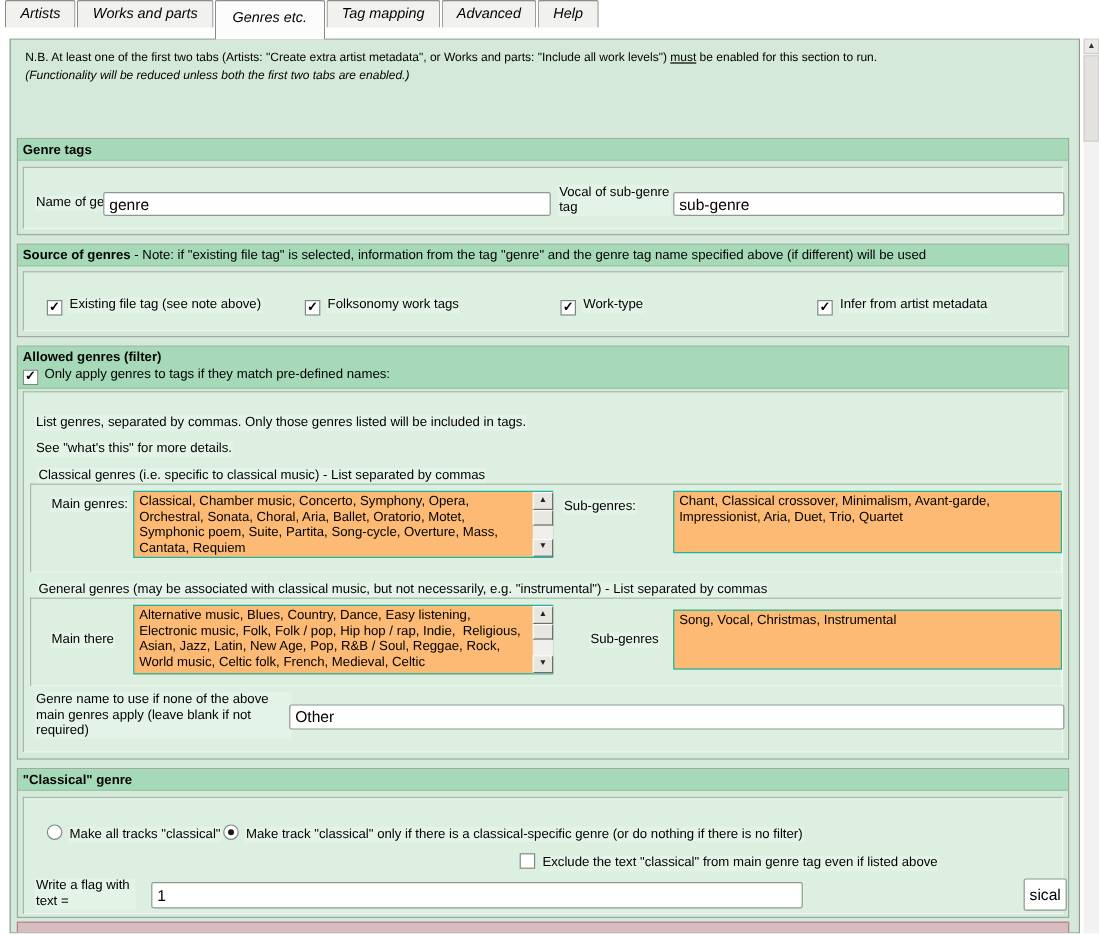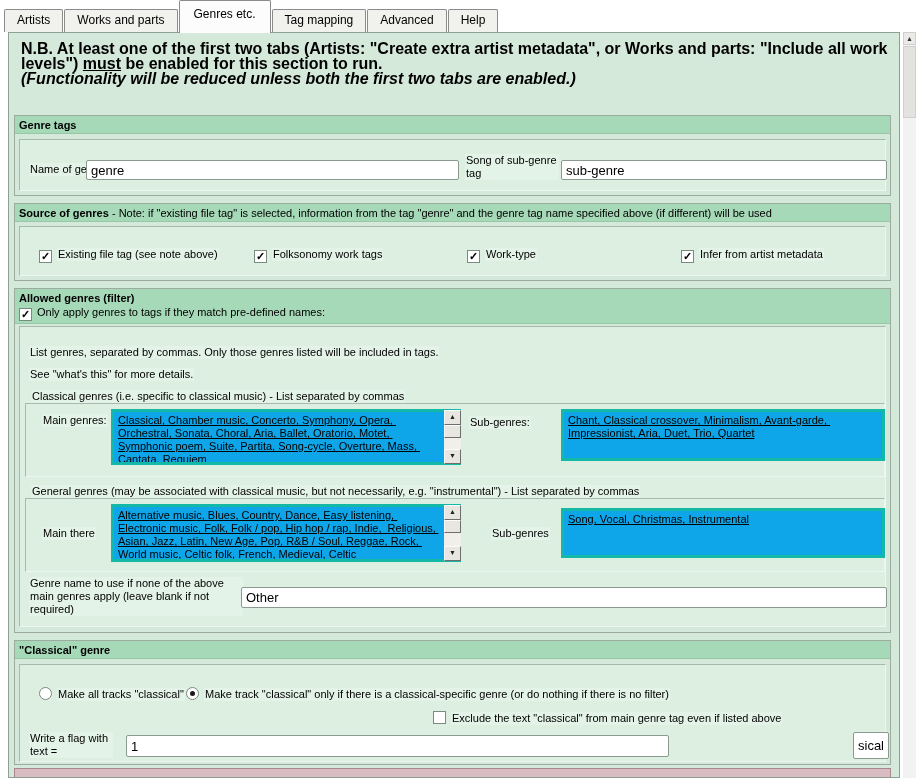--- a/index.html
+++ b/index.html
@@ -1,21 +1,21 @@
 <!DOCTYPE html>
 <html><head>
 <meta charset="utf-8">
 <style>
   html,body{margin:0;padding:0;background:#fff;}
   #screen{position:relative;width:916px;height:778px;background:#ffffff;
           font-family:"Liberation Sans",sans-serif;font-size:11px;color:#000;overflow:hidden;}
 
   
   .tabbar{position:absolute;left:0;top:0;width:916px;height:32px;display:flex;
-          align-items:flex-end;padding-left:4px;box-sizing:border-box;background:#fff;z-index:2;}
+          padding-left:4px;box-sizing:border-box;background:#fff;z-index:2;font-style:italic;}
   .tab{height:23px;line-height:21px;padding:0 12px;background:#f1f1ee;border:1px solid #8b8b8b;
        border-bottom:none;border-radius:2px 2px 0 0;margin-right:1px;font-size:12px;
        box-sizing:border-box;white-space:nowrap;}
   .tab.sel{height:33px;line-height:27px;background:#fcfcfc;padding:0 14px;margin-bottom:-1px;z-index:3;}
 
   
   .panel{position:absolute;left:8px;top:32px;width:892px;height:746px;background:#d5e9da;
          border:1px solid #8f9f93;box-sizing:border-box;overflow:hidden;}
 
   
@@ -27,40 +27,40 @@
 
   .lbl{background:#e4f3e7;display:inline-block;padding:0 1px;line-height:13px;}
   .abs{position:absolute;}
   .nowrap{white-space:nowrap;}
 
   
   .field{position:absolute;background:#fff;border:1px solid #8a9a8e;border-radius:2px;
          box-sizing:border-box;font-family:"Liberation Sans",sans-serif;font-size:13px;
          padding:2px 4px;color:#000;outline:none;}
   .rtl{direction:rtl;}
-  .ta{position:absolute;background:#0ea5e9;border:3px solid #14b8a6;box-sizing:border-box;
-      overflow:hidden;white-space:pre-wrap;padding:2px 4px;line-height:13px;text-decoration:underline;}
+  .ta{position:absolute;background:#fdba74;border:1px solid #14b8a6;box-sizing:border-box;
+      overflow:hidden;white-space:pre-wrap;padding:2px 4px;line-height:13px;}
   .ta.with-sb{padding-right:21px;}
   .sb{position:absolute;top:1px;right:1px;bottom:1px;width:17px;background:#f0efec;
       display:flex;flex-direction:column;}
   .sbtn{height:15px;background:#e8e6e1;border:1px solid;border-color:#fbfbfb #6d6d6d #6d6d6d #fbfbfb;
         font-size:7px;line-height:12px;text-align:center;color:#222;box-sizing:border-box;}
   .sthumb{height:13px;background:#e8e6e1;border:1px solid;border-color:#fbfbfb #6d6d6d #6d6d6d #fbfbfb;
           box-sizing:border-box;margin-bottom:auto;}
 
   .row{position:absolute;white-space:nowrap;}
   .cb{display:inline-block;width:13px;height:13px;background:#fff;border:1px solid #7a8a7e;
       box-sizing:border-box;vertical-align:-2px;text-align:center;line-height:10px;
       font-size:11px;font-weight:bold;margin-right:5px;}
   .radio{display:inline-block;width:13px;height:13px;border:1px solid #7a8a7e;border-radius:50%;
          background:#fff;box-sizing:border-box;vertical-align:-2px;margin-right:5px;position:relative;}
   .radio .dot{position:absolute;left:3px;top:3px;width:5px;height:5px;border-radius:50%;background:#1a1a1a;}
 
   
-  .nb{position:absolute;left:12px;top:8px;width:874px;font-weight:bold;font-size:16px;line-height:15px;}
+  .nb{position:absolute;left:12px;top:8px;width:874px;font-weight:normal;font-size:10px;line-height:15px;}
   .nb .must{text-decoration:underline;}
   .nb .it{font-style:italic;}
 
   
   .vscroll{position:absolute;left:903px;top:32px;width:13px;height:746px;background:#f2f2f2;box-sizing:border-box;}
   .vs-up{height:13px;text-align:center;font-size:7px;line-height:12px;color:#333;background:#eceae6;
          border:1px solid #cfcfcf;box-sizing:border-box;}
   .vs-thumb{height:72px;background:#e4e2de;border:1px solid #cfcfcf;box-sizing:border-box;margin-top:1px;}
 
   .pinkbar{position:absolute;background:#d8bcc1;border:1px solid #aa868e;box-sizing:border-box;}
@@ -85,21 +85,21 @@
       <span>N.B. At least one of the first two tabs (Artists: "Create extra artist metadata", or Works and parts: "Include all work levels") </span><span class="must">must</span><span> be enabled for this section to run.</span>
       <div class="it">(Functionality will be reduced unless both the first two tabs are enabled.)</div>
     </div>
 
 
     <div class="sec" style="left:5px;top:82px;width:877px;height:81px;">
       <div class="sec-h"><b>Genre tags</b></div>
       <div class="inner" style="left:4px;top:23px;width:867px;height:52px;"></div>
       <span class="lbl abs nowrap" style="left:14px;top:47px;">Name of genre tag</span>
       <input class="field" style="left: 71px; top: 44px; width: 373px; height: 20px;" value="genre">
-      <span class="lbl abs" style="left:450px;top:38px;width:92px;">Song of sub-genre tag</span>
+      <span class="lbl abs" style="left:450px;top:38px;width:92px;">Vocal of sub-genre tag</span>
       <input class="field" style="left: 546px; top: 44px; width: 326px; height: 20px;" value="sub-genre">
     </div>
 
     <div class="sec" style="left:5px;top:170px;width:877px;height:78px;">
       <div class="sec-h nowrap">
         <b>Source of genres</b><span> - Note: if "existing file tag" is selected, information from the tag "genre" and the genre tag name specified above (if different) will be used</span>
       </div>
       <div class="inner" style="left:4px;top:22px;width:867px;height:50px;"></div>
       <div class="row" style="left:24px;top:44px;">
         <span class="cb">✓</span><span class="lbl">Existing file tag (see note above)</span>

